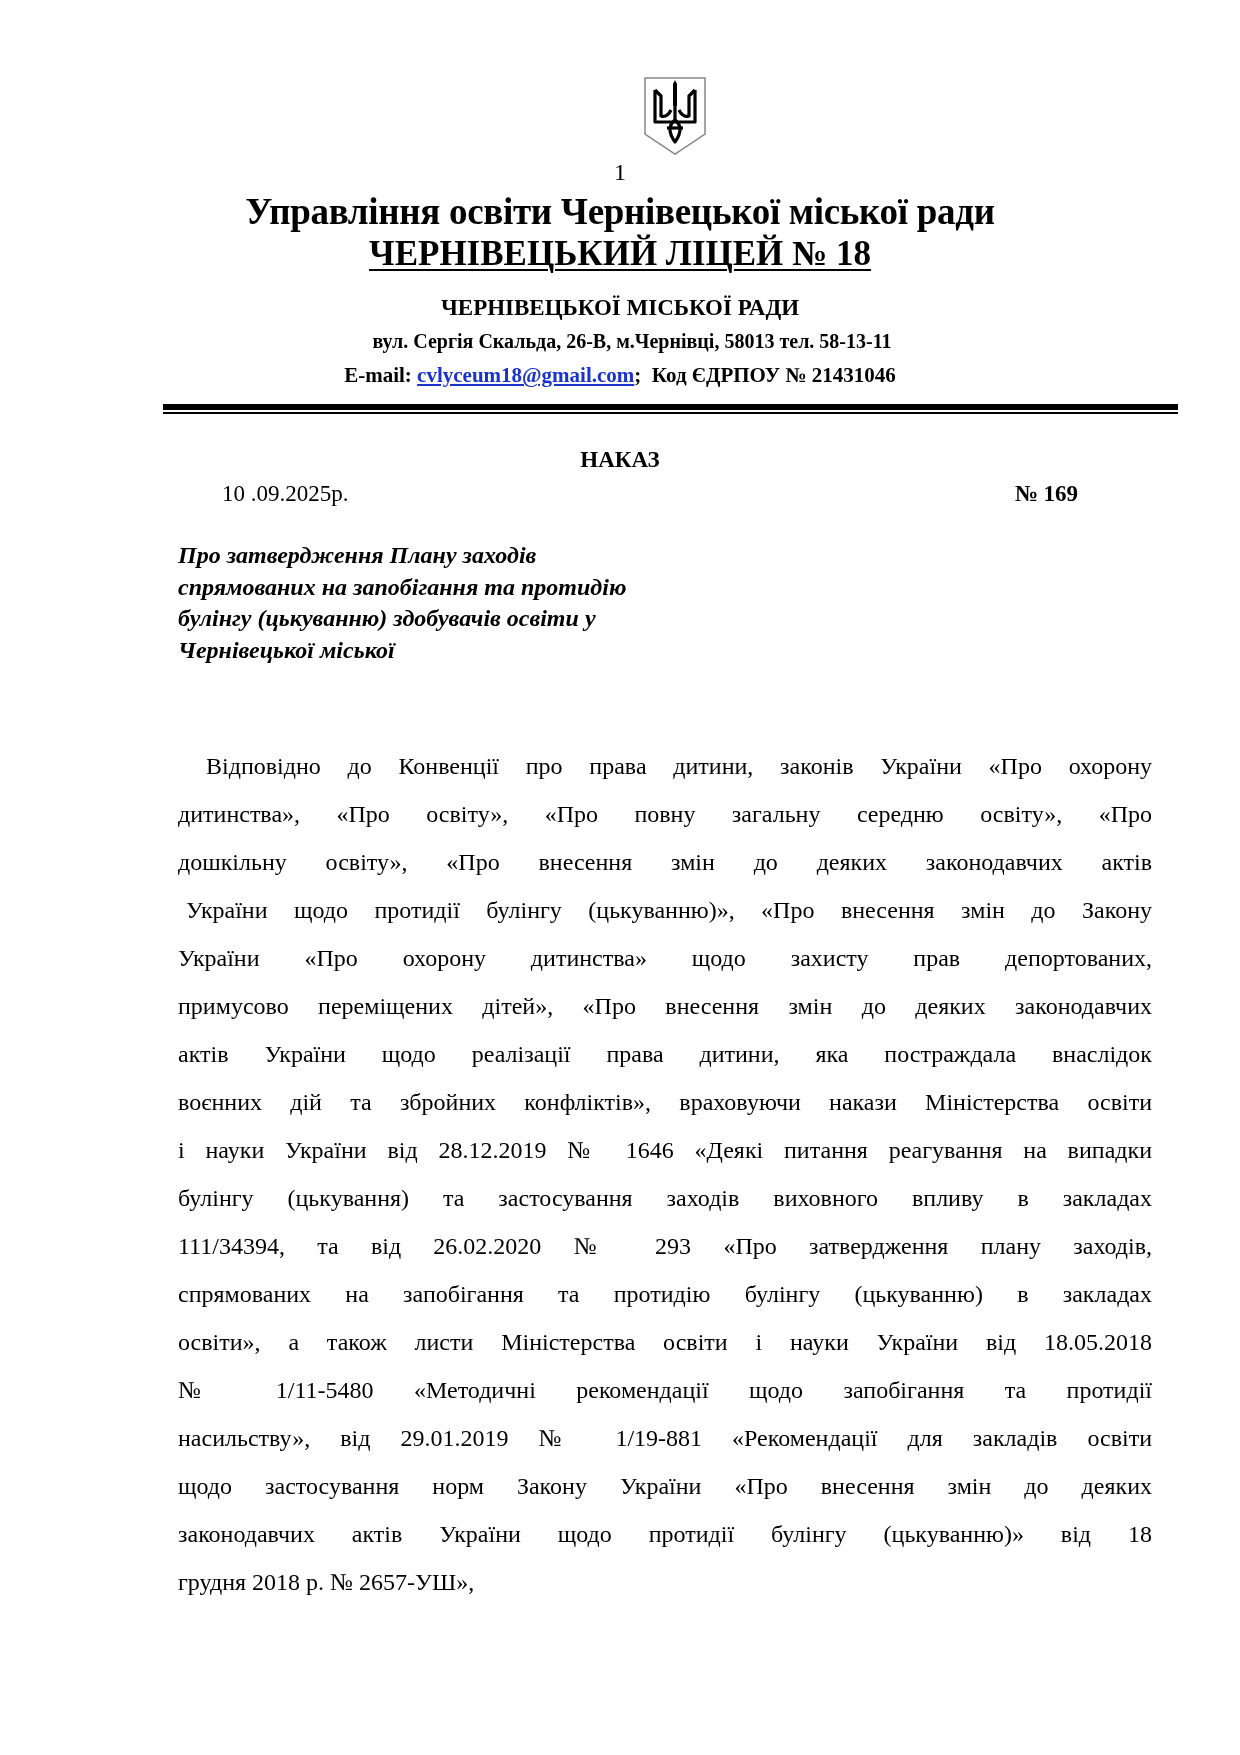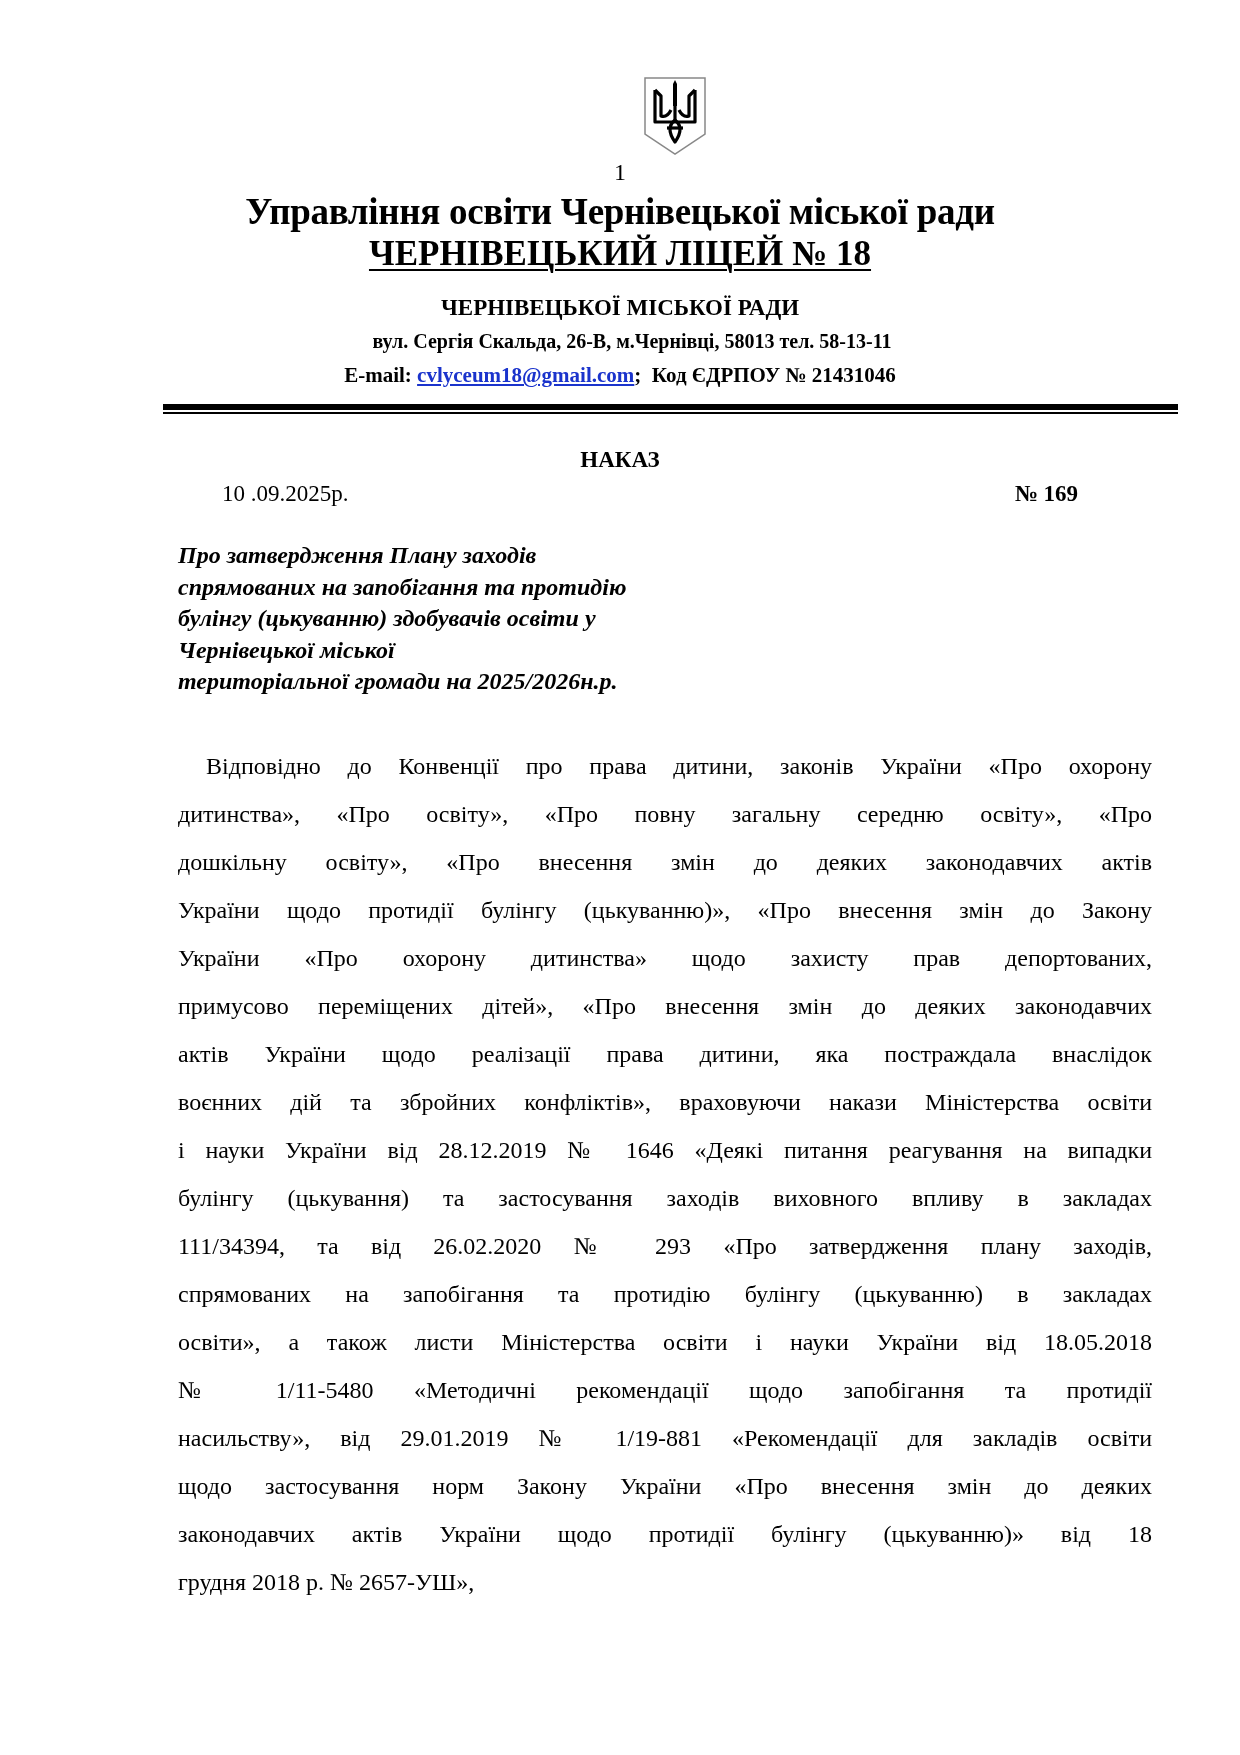--- a/index.html
+++ b/index.html
@@ -73,28 +73,27 @@
 
   <div class="order-label">НАКАЗ</div>
   <div class="order-date">10 .09.2025р.</div>
   <div class="order-number">№ 169</div>
 
   <div class="subject">
     <div>Про затвердження Плану заходів</div>
     <div>спрямованих на запобігання та протидію</div>
     <div>булінгу (цькуванню) здобувачів освіти у</div>
     <div>Чернівецької міської</div>
-    <div>територіальної громади на 2025/2026н.р.</div>
   </div>
 
   <div class="body-text">
     <div class="body-line first" style="white-space: normal; overflow: hidden;">Відповідно до Конвенції про права дитини, законів України «Про охорону</div>
     <div class="body-line" style="white-space: normal; overflow: hidden;">дитинства», «Про освіту», «Про повну загальну середню освіту», «Про</div>
     <div class="body-line" style="white-space: normal; overflow: hidden;">дошкільну освіту», «Про внесення змін до деяких законодавчих актів</div>
-    <div class="body-line" style="white-space: normal; overflow: hidden;">України щодо протидії булінгу (цькуванню)», «Про внесення змін до Закону</div>
+    <div class="body-line" style="white-space: normal; overflow: hidden; margin-left: 8px;">України щодо протидії булінгу (цькуванню)», «Про внесення змін до Закону</div>
     <div class="body-line" style="white-space: normal; overflow: hidden;">України «Про охорону дитинства» щодо захисту прав депортованих,</div>
     <div class="body-line" style="white-space: normal; overflow: hidden;">примусово переміщених дітей», «Про внесення змін до деяких законодавчих</div>
     <div class="body-line" style="white-space: normal; overflow: hidden;">актів України щодо реалізації права дитини, яка постраждала внаслідок</div>
     <div class="body-line" style="white-space: normal; overflow: hidden;">воєнних дій та збройних конфліктів», враховуючи накази Міністерства освіти</div>
     <div class="body-line" style="white-space: normal; overflow: hidden;">і науки України від 28.12.2019 № 1646 «Деякі питання реагування на випадки</div>
     <div class="body-line" style="white-space: normal; overflow: hidden;">булінгу (цькування) та застосування заходів виховного впливу в закладах</div>
     <div class="body-line" style="white-space: normal; overflow: hidden;">111/34394, та від 26.02.2020 № 293 «Про затвердження плану заходів,</div>
     <div class="body-line" style="white-space: normal; overflow: hidden;">спрямованих на запобігання та протидію булінгу (цькуванню) в закладах</div>
     <div class="body-line" style="white-space: normal; overflow: hidden;">освіти», а також листи Міністерства освіти і науки України від 18.05.2018</div>
     <div class="body-line" style="white-space: normal; overflow: hidden;">№ 1/11-5480 «Методичні рекомендації щодо запобігання та протидії</div>

